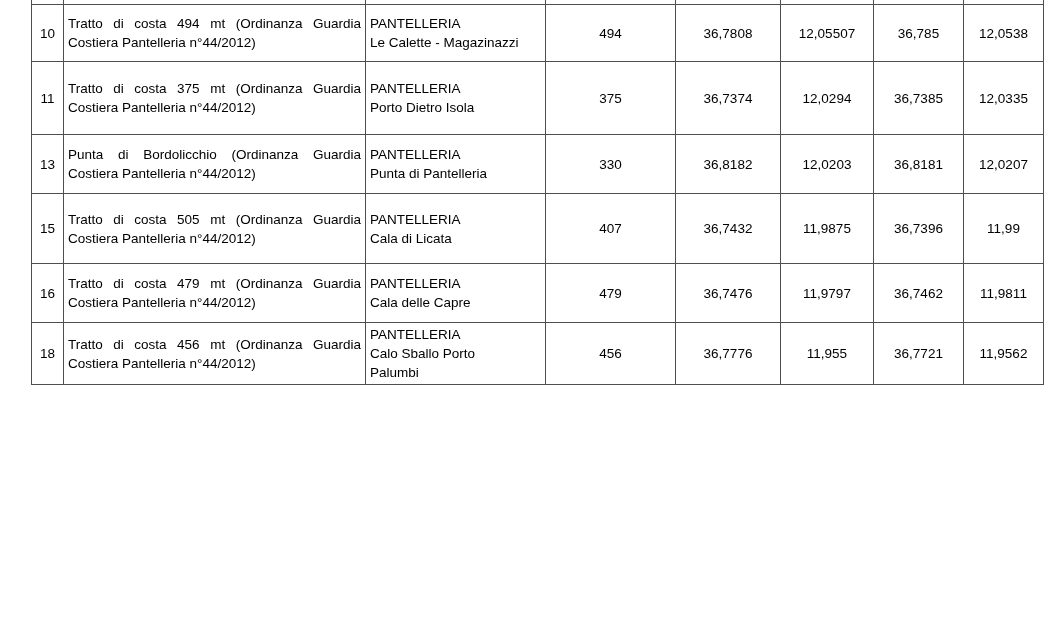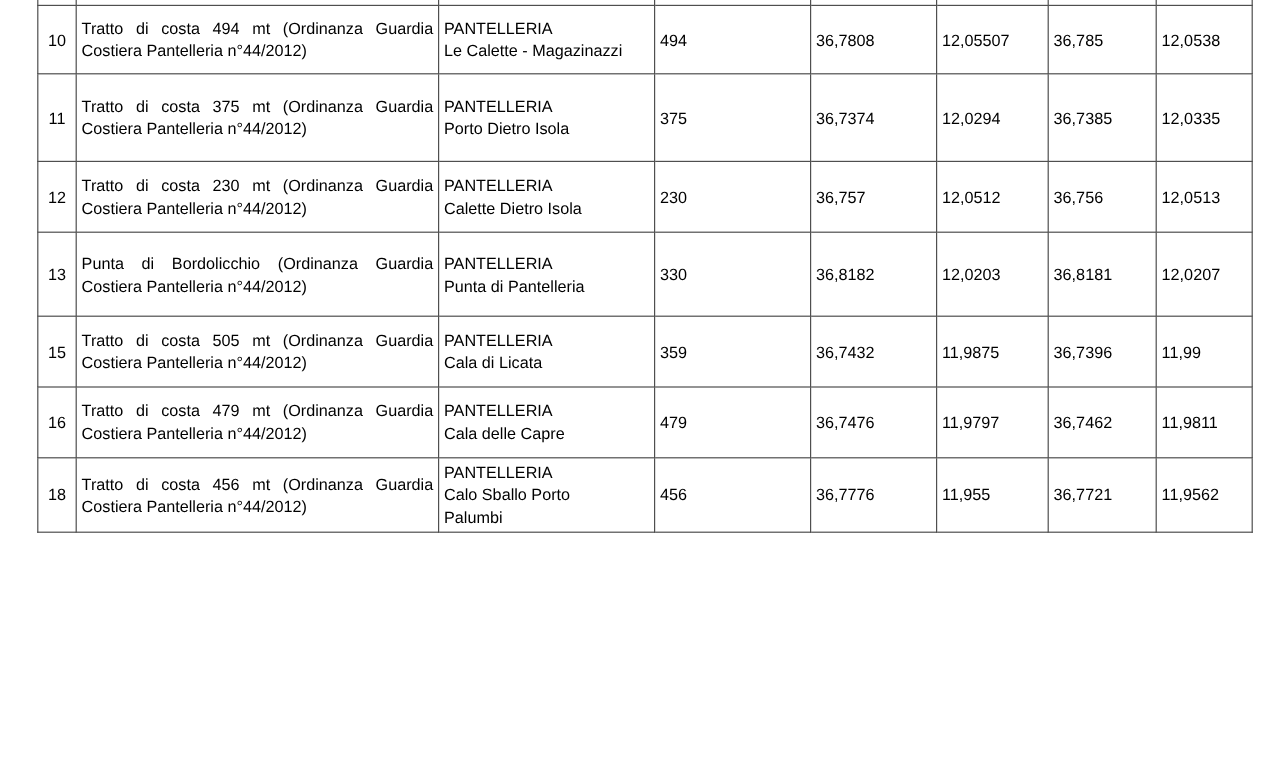--- a/index.html
+++ b/index.html
@@ -51,21 +51,21 @@
   tbody tr:nth-child(9)  td { height: 63px; }
   tbody tr:nth-child(10) td { height: 74px; }
 
   td.c-num { text-align: center; }
   td.c-desc {
     text-align: justify;
     text-justify: inter-word;
     padding: 2px 8px;
   }
   td.c-loc { text-align: left; padding: 2px 2px; }
-  td.c-val { }
+  td.c-val { text-align: center; }
 </style>
 </head>
 <body>
 
 <div class="page">
   <table class="coast-table">
     <colgroup>
       <col style="width:32px">
       <col style="width:302px">
       <col style="width:180px">
@@ -106,53 +106,40 @@
             <div>PANTELLERIA</div>
             <div>Porto Dietro Isola</div>
           </td>
       <td class="c-val">375</td>
       <td class="c-val">36,7374</td>
       <td class="c-val">12,0294</td>
       <td class="c-val">36,7385</td>
       <td class="c-val">12,0335</td>
     </tr>
         <tr>
-      <td class="c-num">12</td>
-      <td class="c-desc">Tratto di costa 230 mt (Ordinanza Guardia Costiera Pantelleria n°44/2012)</td>
-      <td class="c-loc">
-            <div>PANTELLERIA</div>
-            <div>Calette Dietro Isola</div>
-          </td>
-      <td class="c-val">230</td>
-      <td class="c-val">36,757</td>
-      <td class="c-val">12,0512</td>
-      <td class="c-val">36,756</td>
-      <td class="c-val">12,0513</td>
-    </tr>
-        <tr>
       <td class="c-num">13</td>
       <td class="c-desc">Punta di Bordolicchio (Ordinanza Guardia Costiera Pantelleria n°44/2012)</td>
       <td class="c-loc">
             <div>PANTELLERIA</div>
             <div>Punta di Pantelleria</div>
           </td>
       <td class="c-val">330</td>
       <td class="c-val">36,8182</td>
       <td class="c-val">12,0203</td>
       <td class="c-val">36,8181</td>
       <td class="c-val">12,0207</td>
     </tr>
         <tr>
       <td class="c-num">15</td>
       <td class="c-desc">Tratto di costa 505 mt (Ordinanza Guardia Costiera Pantelleria n°44/2012)</td>
       <td class="c-loc">
             <div>PANTELLERIA</div>
             <div>Cala di Licata</div>
           </td>
-      <td class="c-val">359</td>
+      <td class="c-val">407</td>
       <td class="c-val">36,7432</td>
       <td class="c-val">11,9875</td>
       <td class="c-val">36,7396</td>
       <td class="c-val">11,99</td>
     </tr>
         <tr>
       <td class="c-num">16</td>
       <td class="c-desc">Tratto di costa 479 mt (Ordinanza Guardia Costiera Pantelleria n°44/2012)</td>
       <td class="c-loc">
             <div>PANTELLERIA</div>

